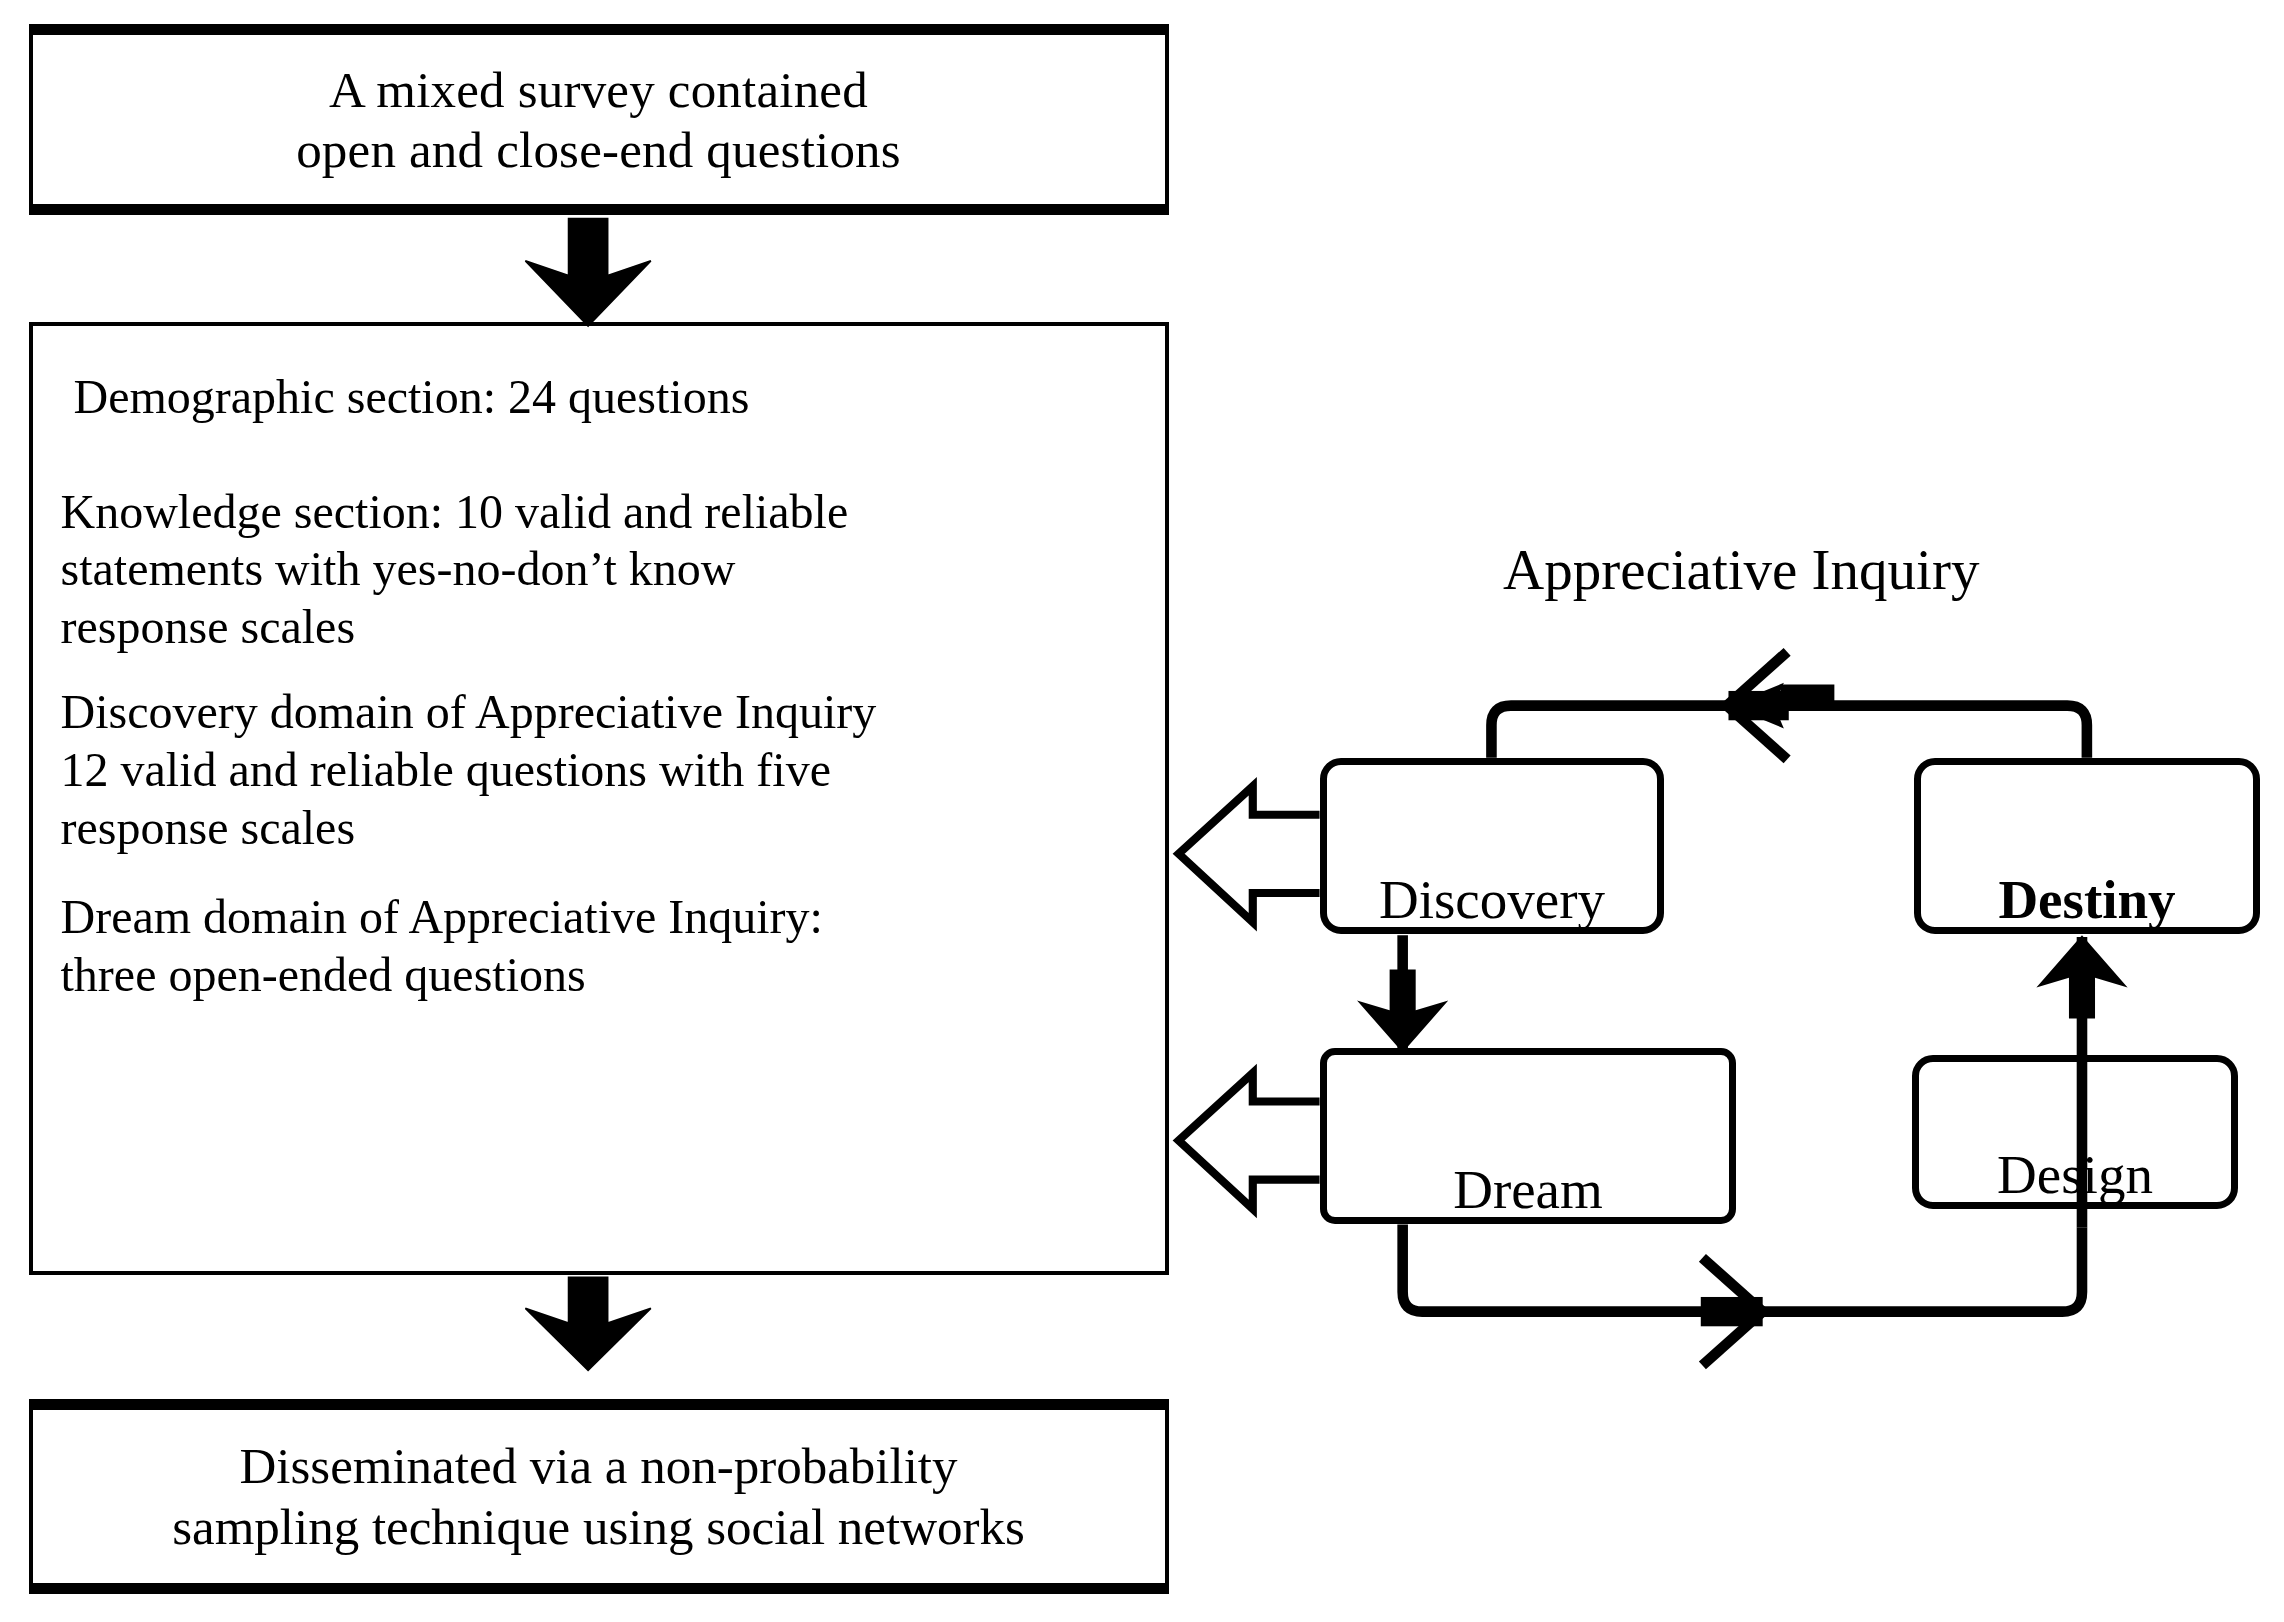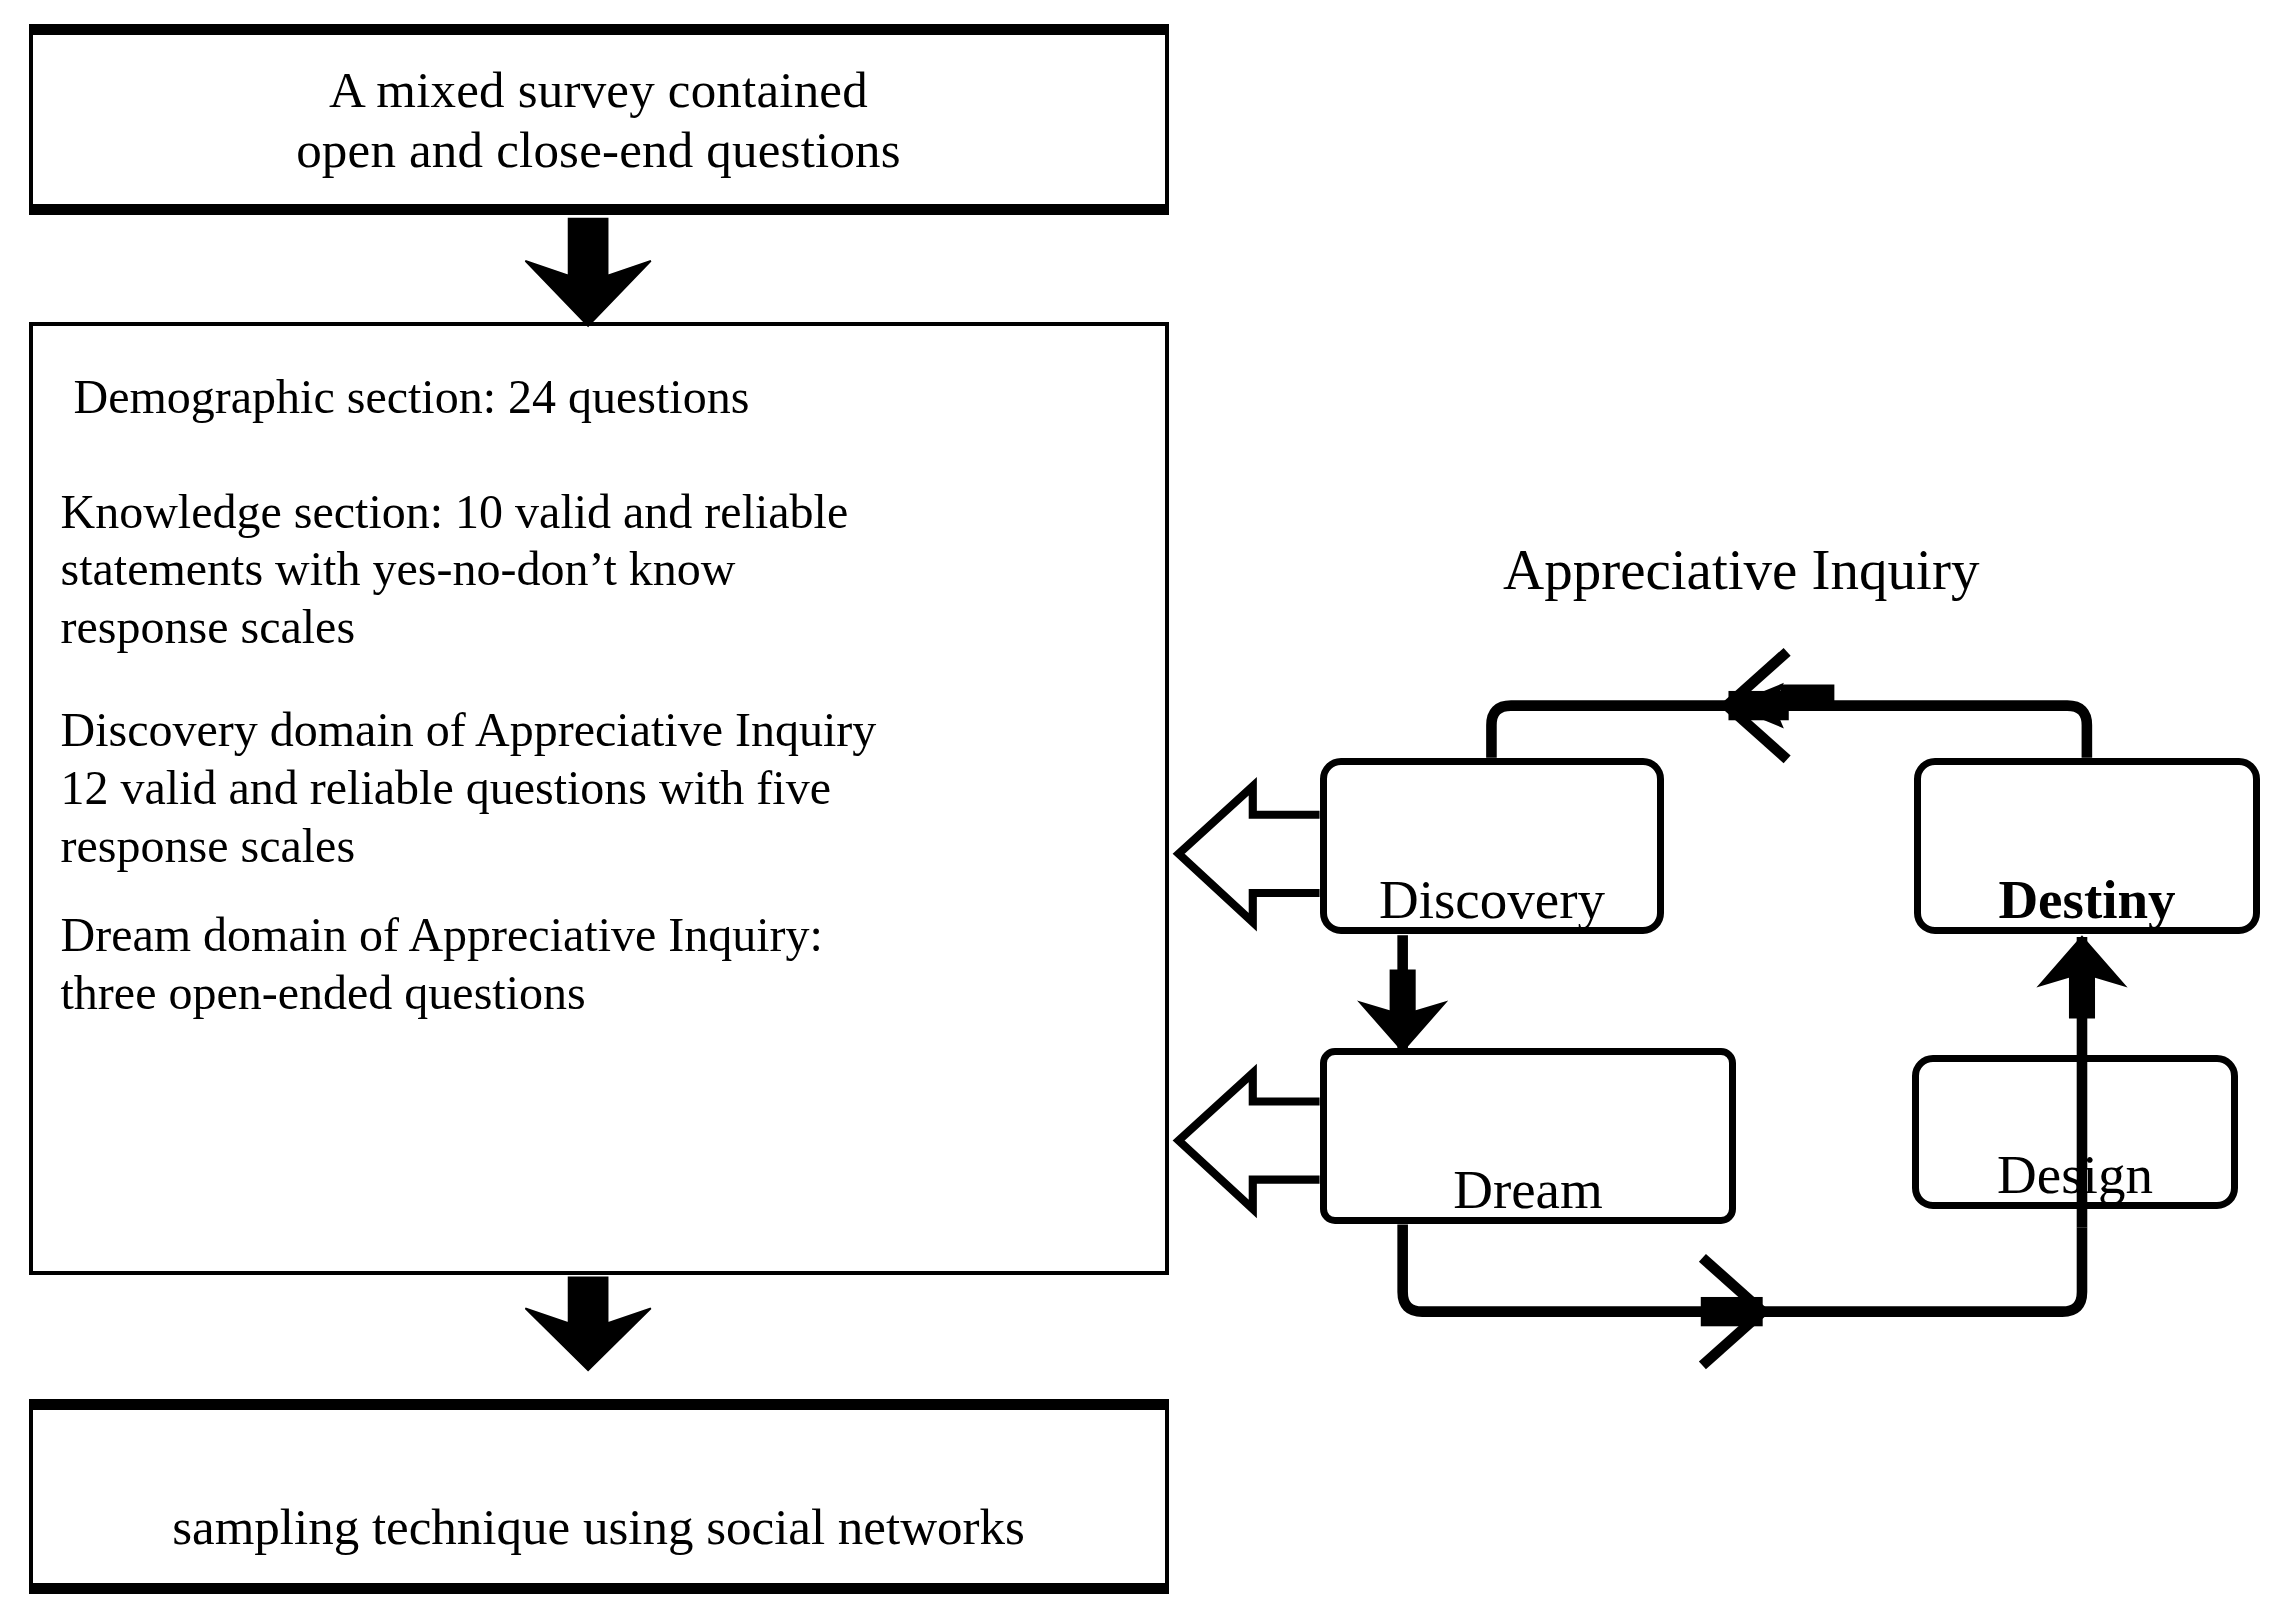--- a/index.html
+++ b/index.html
@@ -60,21 +60,21 @@
     justify-content: flex-start;
   }
   #box-sections .para {
     font-size: 48px;
     line-height: 1.20;
     text-align: left;
     margin: 0 0 42px 0;
     white-space: pre-line;
   }
   #box-sections .para.p1 { margin-bottom: 57px; padding-left: 13px; }
-  #box-sections .para.p2 { margin-bottom: 46px; }
+  #box-sections .para.p2 { margin-bottom: 28px; }
   #box-sections .para.p3 { margin-bottom: 32px; }
   #box-sections .para.p4 { margin-bottom: 8px; }
 
   #box-dissem {
     left: 28.5px;
     top: 1399px;
     width: 1140px;
     height: 195px;
     display: flex;
     align-items: center;
@@ -139,21 +139,21 @@
 statements with yes-no-don’t know
 response scales</p>
     <p class="para p3">Discovery domain of Appreciative Inquiry
 12 valid and reliable questions with five
 response scales</p>
     <p class="para p4">Dream domain of Appreciative Inquiry:
 three open-ended questions</p>
   </div>
 
   <div class="flowbox thickbar" id="box-dissem">
-    <div class="txt"><br><span>sampling technique using social networks</span></div>
+    <div class="txt"><span>Disseminated via a non-probability</span><br><span>sampling technique using social networks</span></div>
   </div>
 
   <div id="cycle-title">Appreciative Inquiry</div>
 
   <div class="cyclebox" id="cb-discovery">
     <span>Discovery</span>
   </div>
   <div class="cyclebox" id="cb-destiny">
     <span>Destiny</span>
   </div>

